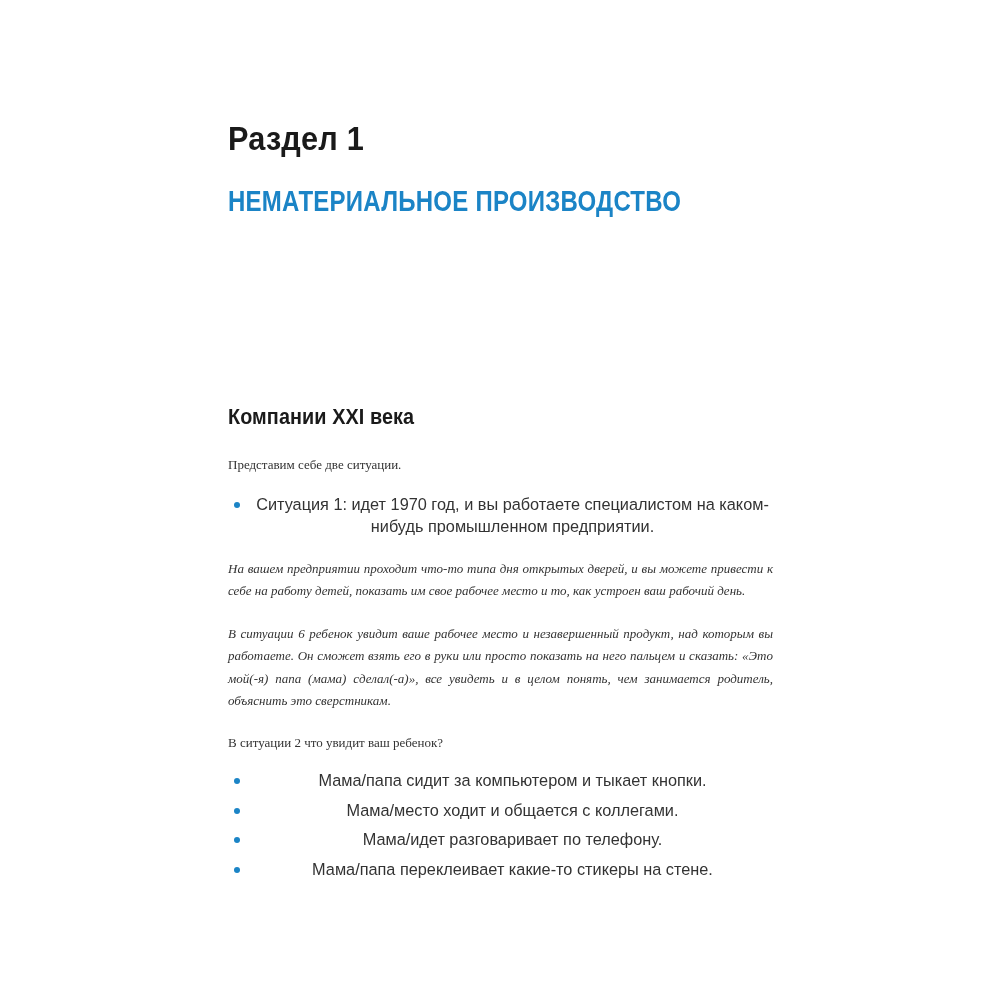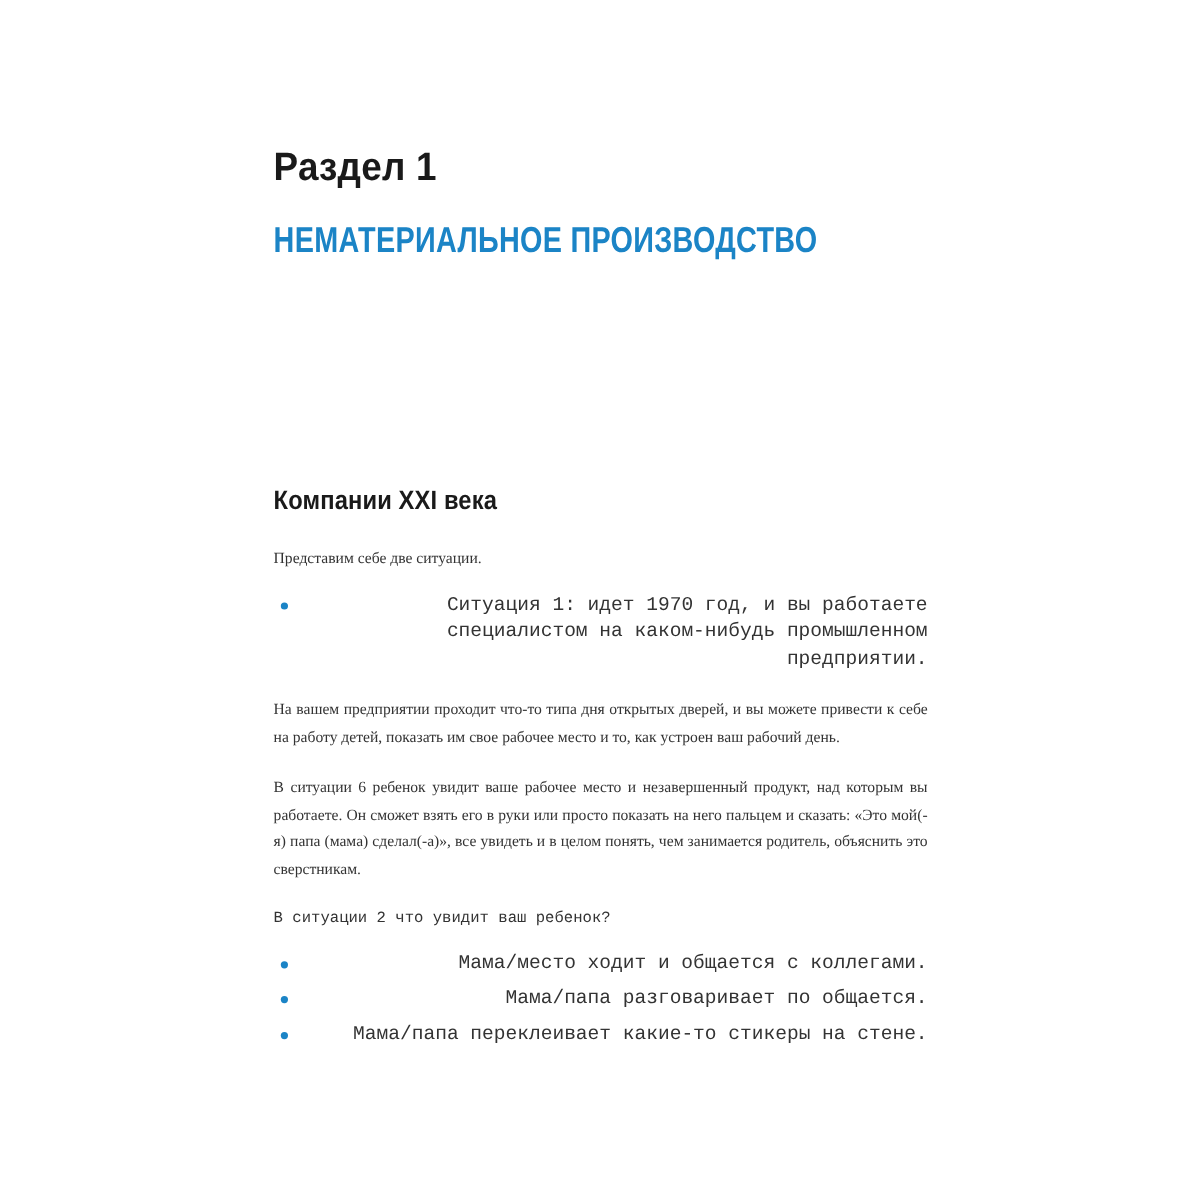--- a/index.html
+++ b/index.html
@@ -81,40 +81,40 @@
   .para {
     font-family: "Liberation Serif", "DejaVu Serif", serif;
     font-size: 13px;
     line-height: 22.5px;
     color: #333333;
     margin: 0;
     text-align: justify;
     hyphens: manual;
   }
   .para.first-after-heading { margin-top: 26px; }
-  .para.spaced { margin-top: 20px; }
-  .para.tight-top { margin-top: 19px; font-family: Liberation Mono, monospace; }
+  .para.spaced { margin-top: 20px; font-style: italic; }
+  .para.tight-top { margin-top: 19px; }
 
   
   ul.bullets {
     list-style: none;
     margin: 0;
     padding: 0;
   }
   ul.bullets.list-a { margin-top: 16px; }
   ul.bullets.list-b { margin-top: 15px; }
 
   ul.bullets > li {
     position: relative;
     padding-left: 24px;
-    font-family: Liberation Mono, monospace;
+    font-family: Liberation Sans, sans-serif;
     font-size: 16.3px;
     line-height: 22.5px;
     color: #333333;
-    text-align: right;
+    text-align: center;
   }
   ul.bullets.list-a > li { margin-bottom: 11px; }
   ul.bullets.list-a > li:last-child { margin-bottom: 0; }
   ul.bullets.list-b > li { margin-bottom: 7px; }
   ul.bullets.list-b > li:last-child { margin-bottom: 0; }
 
   ul.bullets > li .dot {
     position: absolute;
     left: 6px;
     top: 9px;
@@ -150,25 +150,29 @@
 
     <p class="para spaced">На вашем предприятии проходит что-то типа дня открытых дверей, и вы можете привести к себе на работу детей, показать им свое рабочее место и то, как устроен ваш рабочий день.</p>
 
     <p class="para spaced">В ситуации 6 ребенок увидит ваше рабочее место и незавершенный продукт, над которым вы работаете. Он сможет взять его в руки или просто показать на него пальцем и сказать: «Это мой(-я) папа (мама) сделал(-а)», все увидеть и в целом понять, чем занимается родитель, объяснить это сверстникам.</p>
 
     <p class="para tight-top">В ситуации 2 что увидит ваш ребенок?</p>
 
     <ul class="bullets list-b">
       <li>
         <span class="dot"></span>
+        <span class="li-text">Мама/папа сидит за компьютером и тыкает кнопки.</span>
+      </li>
+      <li>
+        <span class="dot"></span>
         <span class="li-text">Мама/место ходит и общается с коллегами.</span>
       </li>
       <li>
         <span class="dot"></span>
-        <span class="li-text">Мама/папа разговаривает по общается.</span>
+        <span class="li-text">Мама/идет разговаривает по телефону.</span>
       </li>
       <li>
         <span class="dot"></span>
         <span class="li-text">Мама/папа переклеивает какие-то стикеры на стене.</span>
       </li>
     </ul>
 
   </div>
 </div>
 

